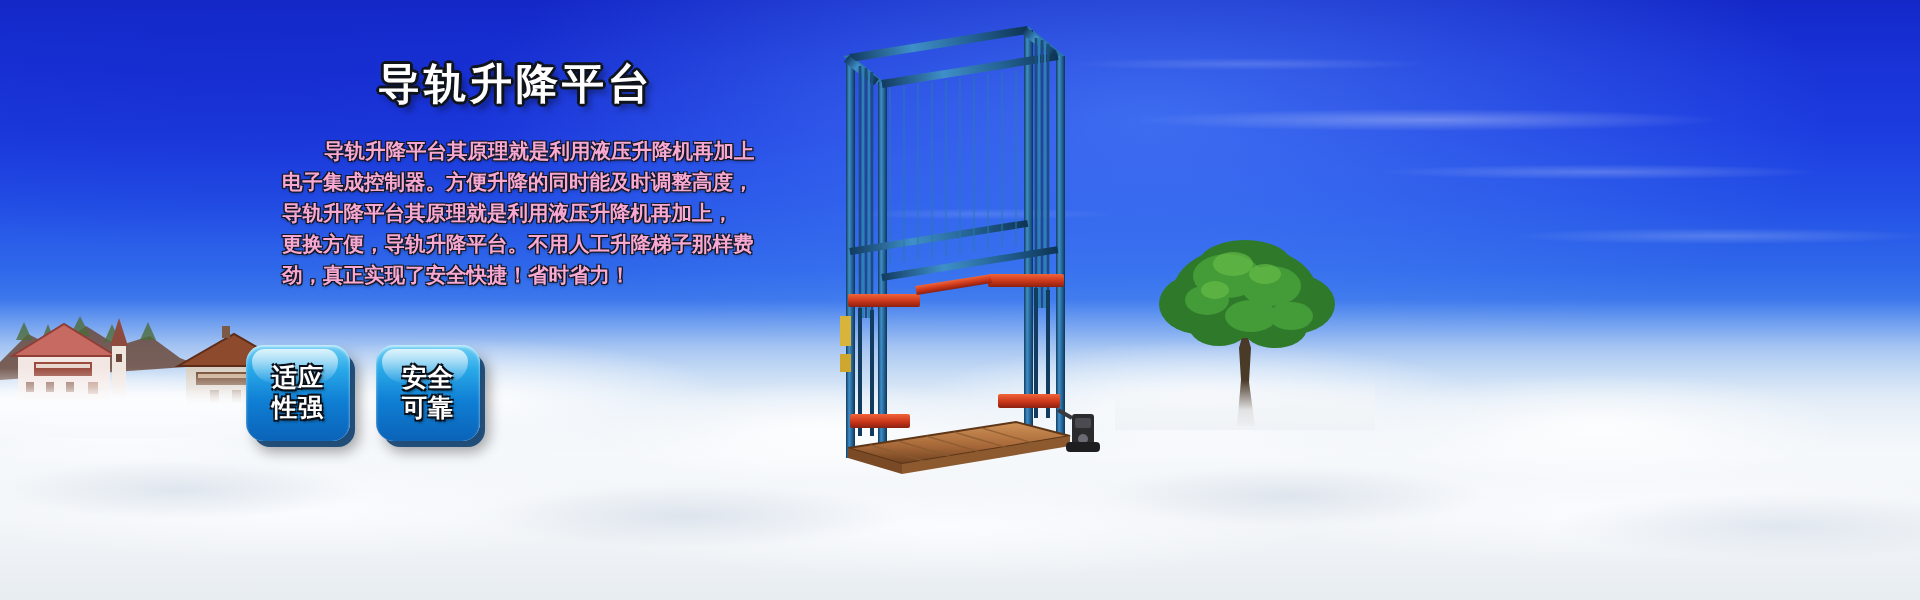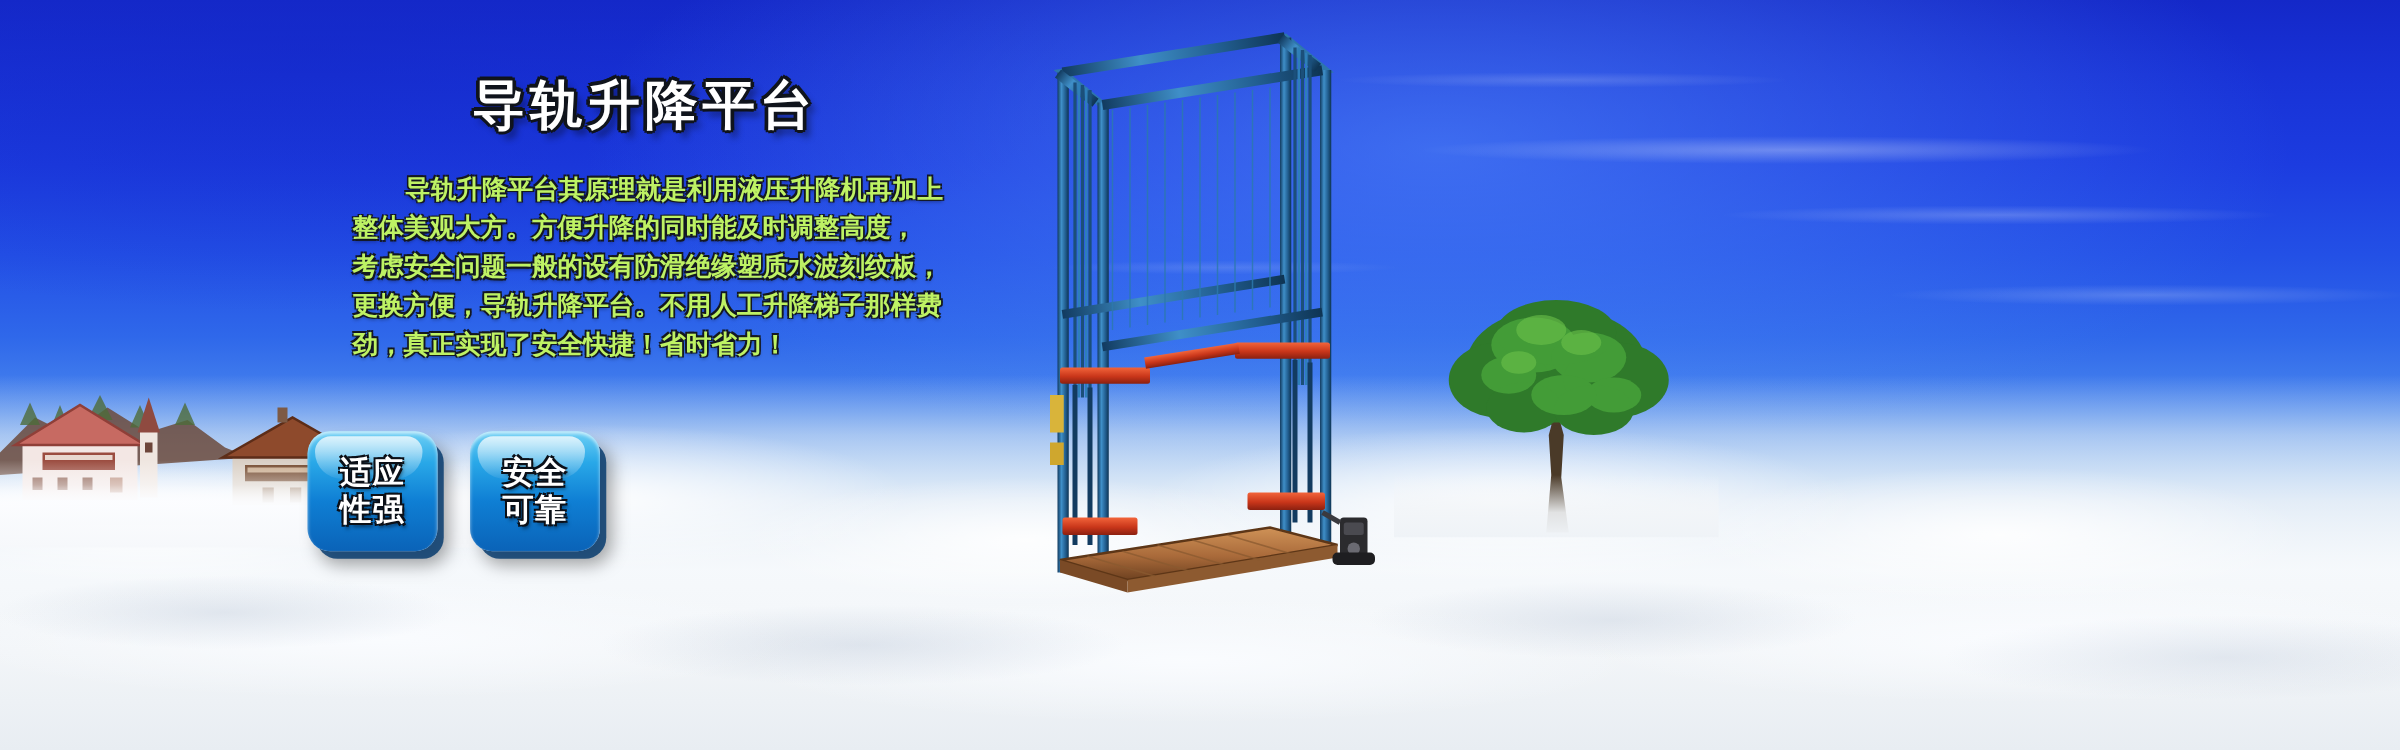--- a/index.html
+++ b/index.html
@@ -93,21 +93,21 @@
     font-size:42px;font-weight:bold;letter-spacing:4px;color:#ffffff;
     font-family:"DejaVu Sans","Liberation Sans",sans-serif;
     text-shadow:
       -2px -2px 0 #10141c, 2px -2px 0 #10141c, -2px 2px 0 #10141c, 2px 2px 0 #10141c,
       -3px 0 0 #10141c, 3px 0 0 #10141c, 0 -3px 0 #10141c, 0 3px 0 #10141c,
       5px 6px 6px rgba(0,0,0,.45);
     white-space:nowrap;
   }
   .para{
     position:absolute;left:282px;top:136px;width:480px;
-    font-size:20.5px;line-height:31px;color:#bef264;font-weight:bold;
+    font-size:20.5px;line-height:31px;color:#f9a8d4;font-weight:bold;
     font-family:"DejaVu Sans","Liberation Sans",sans-serif;
     text-shadow:
       -1.3px -1.3px 0 #141820, 1.3px -1.3px 0 #141820,
       -1.3px 1.3px 0 #141820, 1.3px 1.3px 0 #141820,
       0 2px 3px rgba(0,0,0,.4);
   }
   .para p{margin:0;}
   .para .indent{text-indent:42px;}
 
   
@@ -353,22 +353,22 @@
 
       <rect x="20" y="298" width="11" height="30" fill="#d9b43a"></rect>
       <rect x="20" y="336" width="11" height="18" fill="#cfa72e"></rect>
     </svg>
   </div>
 
   <div class="headline">导轨升降平台</div>
 
   <div class="para">
     <p class="indent">导轨升降平台其原理就是利用液压升降机再加上</p>
-    <p>整体美观大方。方便升降的同时能及时调整高度，</p>
-    <p>考虑安全问题一般的设有防滑绝缘塑质水波刻纹板，</p>
+    <p>电子集成控制器。方便升降的同时能及时调整高度，</p>
+    <p>导轨升降平台其原理就是利用液压升降机再加上，</p>
     <p>更换方便，导轨升降平台。不用人工升降梯子那样费</p>
     <p>劲，真正实现了安全快捷！省时省力！</p>
   </div>
 
   <div class="features">
     <div class="feat">
       <span class="feat-label">适应
 性强</span>
     </div>
     <div class="feat">

